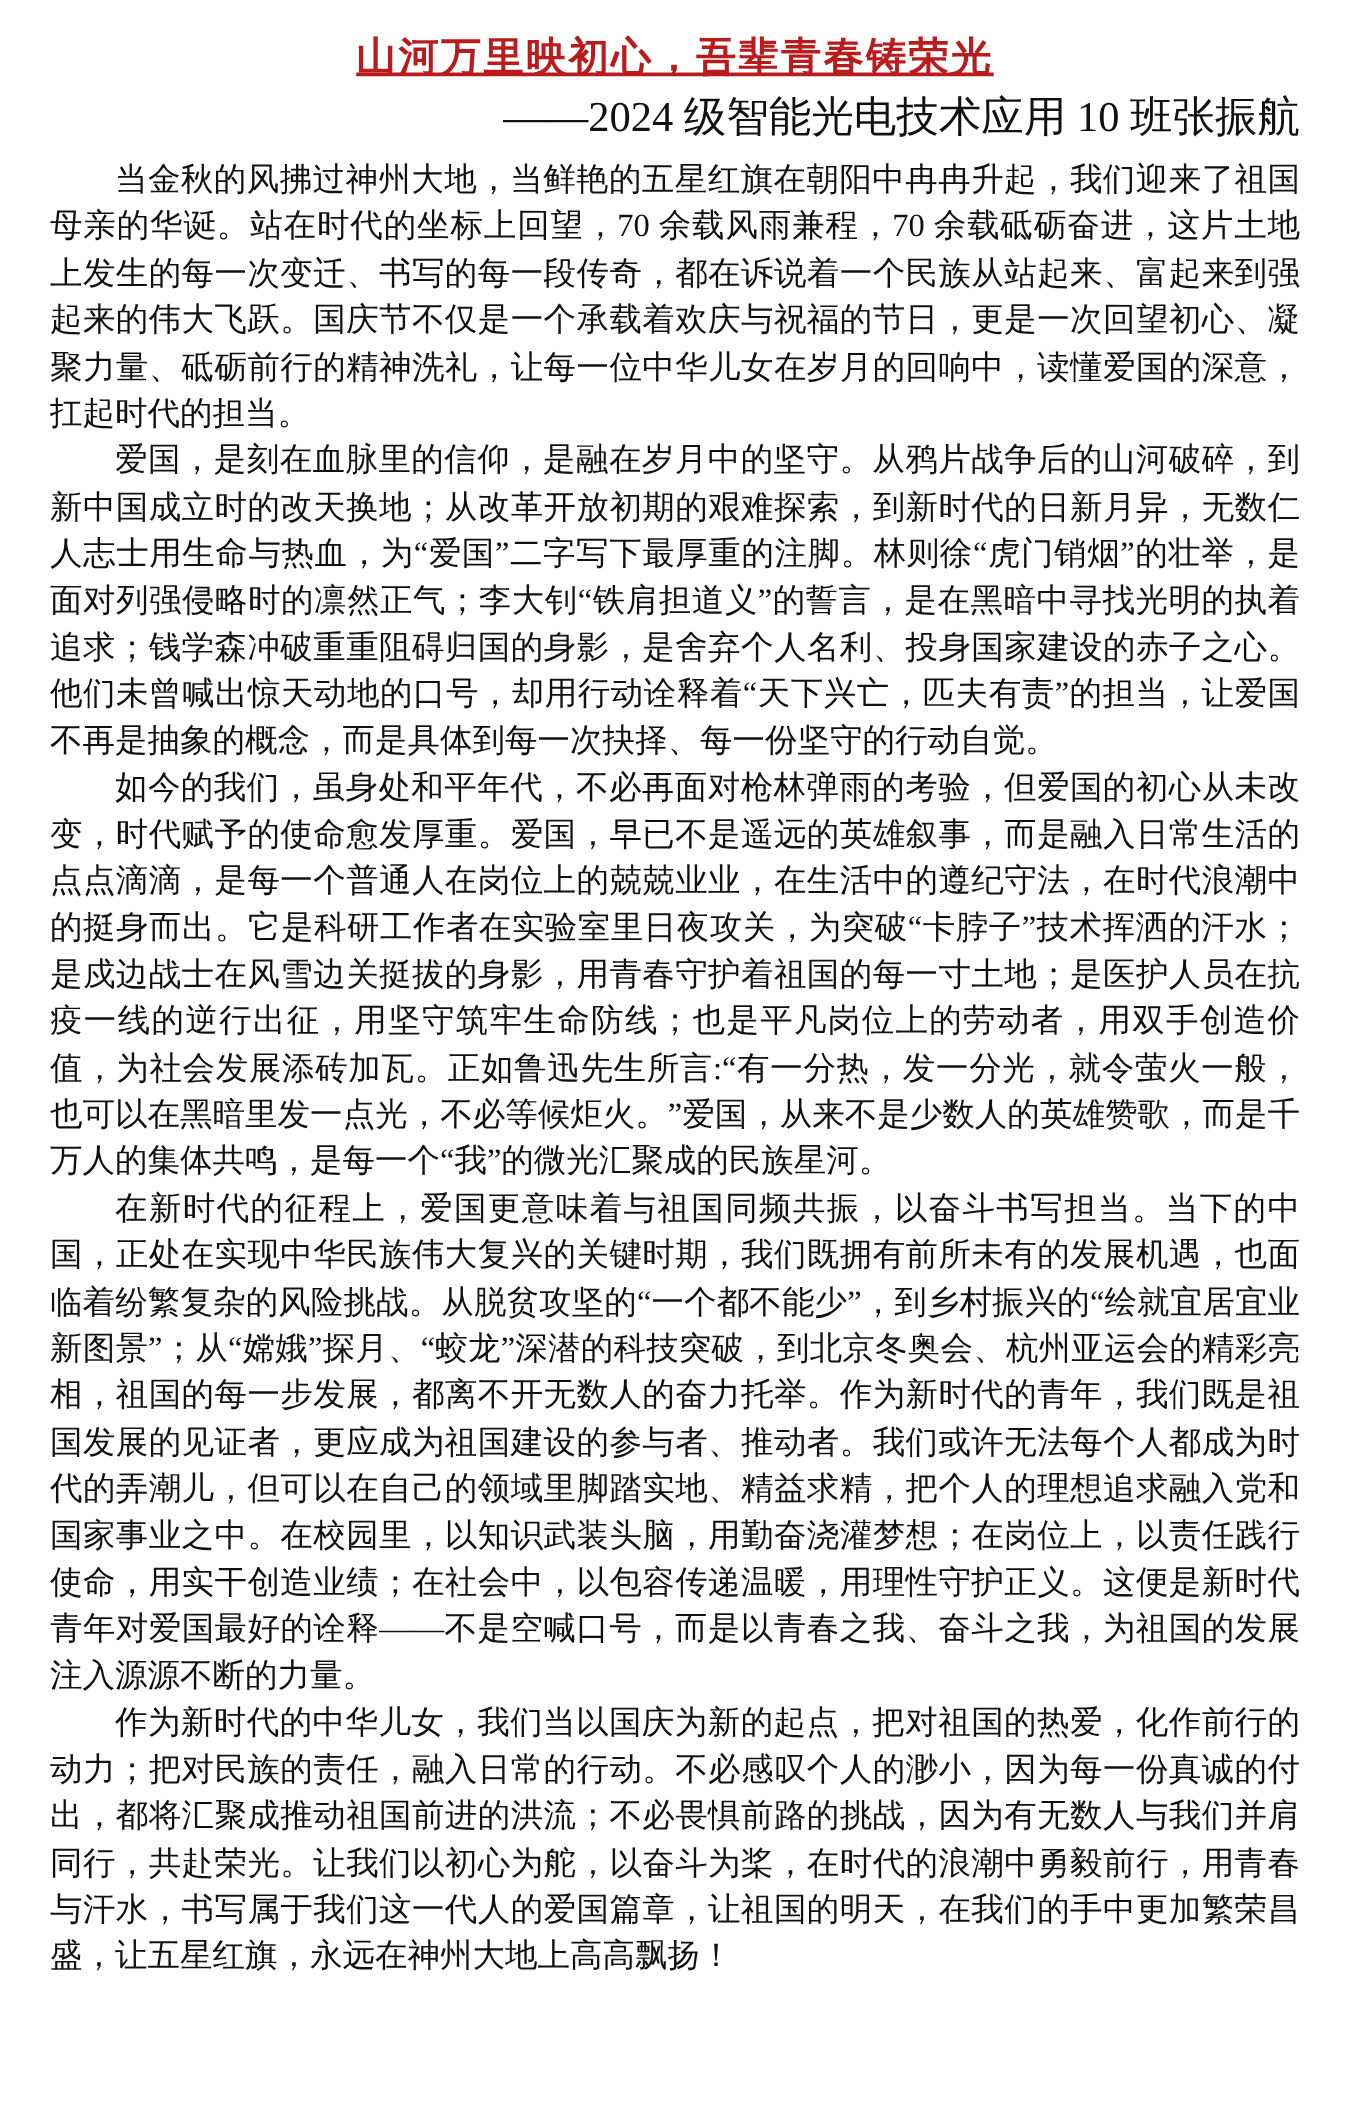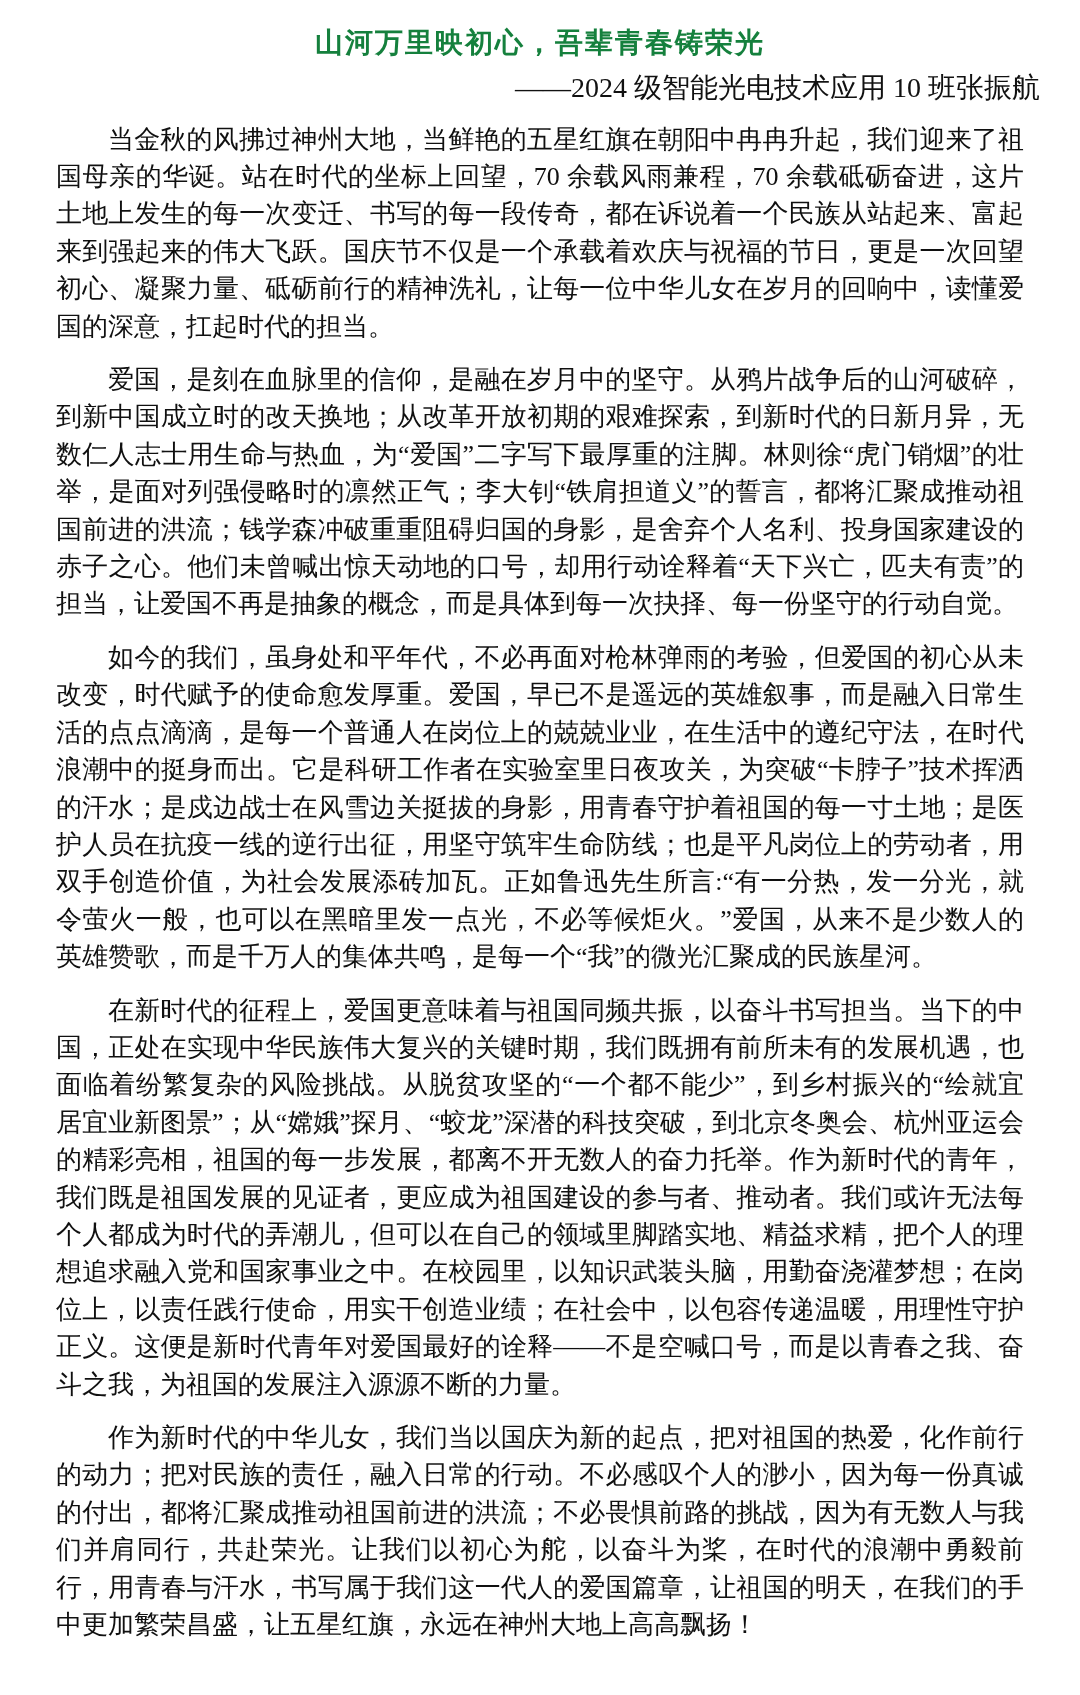--- a/index.html
+++ b/index.html
@@ -19,61 +19,62 @@
     overflow: hidden;
     color: #000000;
   }
 
   
   .essay-title {
     margin: 6px 0 10px 0;
     text-align: center;
     font-family: "Liberation Sans", "DejaVu Sans", sans-serif;
     font-weight: 700;
-    font-size: 28px;
+    font-size: 32px;
     line-height: 1.2;
     letter-spacing: 2px;
-    color: #15803d;
+    color: #b91c1c;
+    text-decoration: underline;
   }
 
   
   .essay-byline {
     text-align: right;
     font-family: "Liberation Serif", "DejaVu Serif", serif;
-    font-size: 28px;
+    font-size: 34px;
     line-height: 1.25;
     margin: 0 0 8px 0;
     color: #111111;
   }
 
   
   .essay-body {
     font-family: "Liberation Serif", "DejaVu Serif", serif;
     font-size: 26px;
     line-height: 37.4px;
     text-align: justify;
     text-justify: inter-ideograph;
     color: #101010;
   }
   .essay-body p {
-    margin: 16px;
+    margin: 0;
     text-indent: 2em;
     word-break: break-all;
   }
 </style>
 </head>
 <body>
 
 <div class="page">
 
   <h1 class="essay-title">山河万里映初心，吾辈青春铸荣光</h1>
 
   <div class="essay-byline">——2024 级智能光电技术应用 10 班张振航</div>
 
   <div class="essay-body">
     <p>当金秋的风拂过神州大地，当鲜艳的五星红旗在朝阳中冉冉升起，我们迎来了祖国母亲的华诞。站在时代的坐标上回望，70 余载风雨兼程，70 余载砥砺奋进，这片土地上发生的每一次变迁、书写的每一段传奇，都在诉说着一个民族从站起来、富起来到强起来的伟大飞跃。国庆节不仅是一个承载着欢庆与祝福的节日，更是一次回望初心、凝聚力量、砥砺前行的精神洗礼，让每一位中华儿女在岁月的回响中，读懂爱国的深意，扛起时代的担当。</p>
-    <p>爱国，是刻在血脉里的信仰，是融在岁月中的坚守。从鸦片战争后的山河破碎，到新中国成立时的改天换地；从改革开放初期的艰难探索，到新时代的日新月异，无数仁人志士用生命与热血，为“爱国”二字写下最厚重的注脚。林则徐“虎门销烟”的壮举，是面对列强侵略时的凛然正气；李大钊“铁肩担道义”的誓言，都将汇聚成推动祖国前进的洪流；钱学森冲破重重阻碍归国的身影，是舍弃个人名利、投身国家建设的赤子之心。他们未曾喊出惊天动地的口号，却用行动诠释着“天下兴亡，匹夫有责”的担当，让爱国不再是抽象的概念，而是具体到每一次抉择、每一份坚守的行动自觉。</p>
+    <p>爱国，是刻在血脉里的信仰，是融在岁月中的坚守。从鸦片战争后的山河破碎，到新中国成立时的改天换地；从改革开放初期的艰难探索，到新时代的日新月异，无数仁人志士用生命与热血，为“爱国”二字写下最厚重的注脚。林则徐“虎门销烟”的壮举，是面对列强侵略时的凛然正气；李大钊“铁肩担道义”的誓言，是在黑暗中寻找光明的执着追求；钱学森冲破重重阻碍归国的身影，是舍弃个人名利、投身国家建设的赤子之心。他们未曾喊出惊天动地的口号，却用行动诠释着“天下兴亡，匹夫有责”的担当，让爱国不再是抽象的概念，而是具体到每一次抉择、每一份坚守的行动自觉。</p>
     <p>如今的我们，虽身处和平年代，不必再面对枪林弹雨的考验，但爱国的初心从未改变，时代赋予的使命愈发厚重。爱国，早已不是遥远的英雄叙事，而是融入日常生活的点点滴滴，是每一个普通人在岗位上的兢兢业业，在生活中的遵纪守法，在时代浪潮中的挺身而出。它是科研工作者在实验室里日夜攻关，为突破“卡脖子”技术挥洒的汗水；是戍边战士在风雪边关挺拔的身影，用青春守护着祖国的每一寸土地；是医护人员在抗疫一线的逆行出征，用坚守筑牢生命防线；也是平凡岗位上的劳动者，用双手创造价值，为社会发展添砖加瓦。正如鲁迅先生所言:“有一分热，发一分光，就令萤火一般，也可以在黑暗里发一点光，不必等候炬火。”爱国，从来不是少数人的英雄赞歌，而是千万人的集体共鸣，是每一个“我”的微光汇聚成的民族星河。</p>
     <p>在新时代的征程上，爱国更意味着与祖国同频共振，以奋斗书写担当。当下的中国，正处在实现中华民族伟大复兴的关键时期，我们既拥有前所未有的发展机遇，也面临着纷繁复杂的风险挑战。从脱贫攻坚的“一个都不能少”，到乡村振兴的“绘就宜居宜业新图景”；从“嫦娥”探月、“蛟龙”深潜的科技突破，到北京冬奥会、杭州亚运会的精彩亮相，祖国的每一步发展，都离不开无数人的奋力托举。作为新时代的青年，我们既是祖国发展的见证者，更应成为祖国建设的参与者、推动者。我们或许无法每个人都成为时代的弄潮儿，但可以在自己的领域里脚踏实地、精益求精，把个人的理想追求融入党和国家事业之中。在校园里，以知识武装头脑，用勤奋浇灌梦想；在岗位上，以责任践行使命，用实干创造业绩；在社会中，以包容传递温暖，用理性守护正义。这便是新时代青年对爱国最好的诠释——不是空喊口号，而是以青春之我、奋斗之我，为祖国的发展注入源源不断的力量。</p>
     <p>作为新时代的中华儿女，我们当以国庆为新的起点，把对祖国的热爱，化作前行的动力；把对民族的责任，融入日常的行动。不必感叹个人的渺小，因为每一份真诚的付出，都将汇聚成推动祖国前进的洪流；不必畏惧前路的挑战，因为有无数人与我们并肩同行，共赴荣光。让我们以初心为舵，以奋斗为桨，在时代的浪潮中勇毅前行，用青春与汗水，书写属于我们这一代人的爱国篇章，让祖国的明天，在我们的手中更加繁荣昌盛，让五星红旗，永远在神州大地上高高飘扬！</p>
   </div>
 
 </div>
 
 </body></html>

